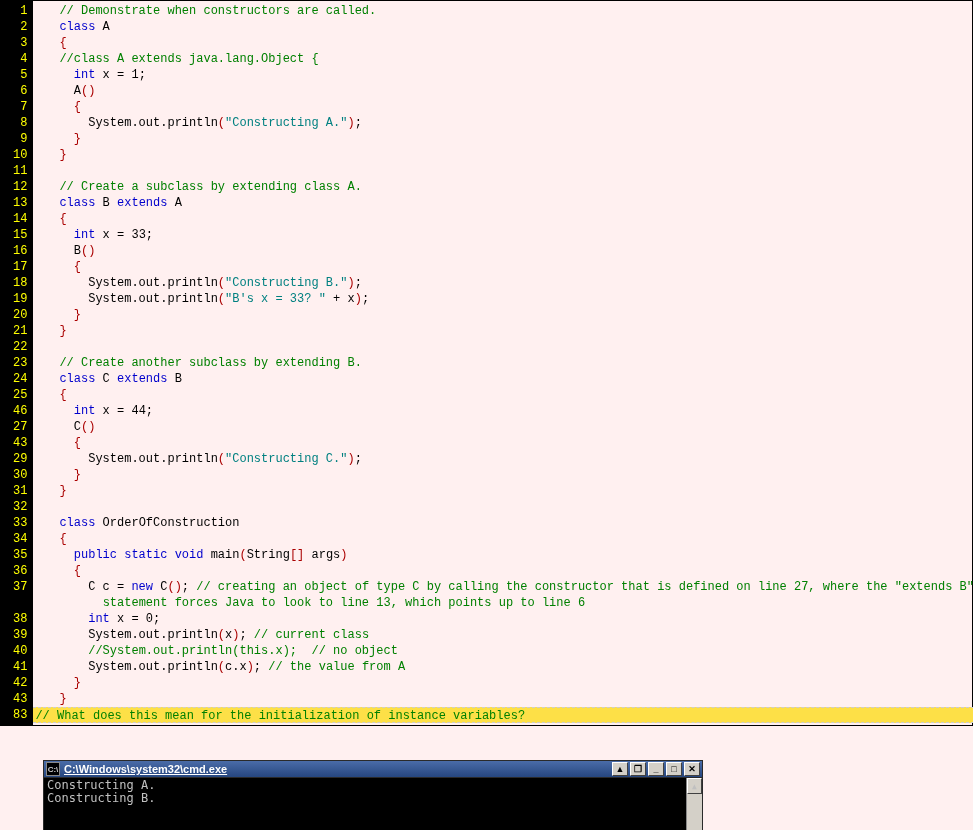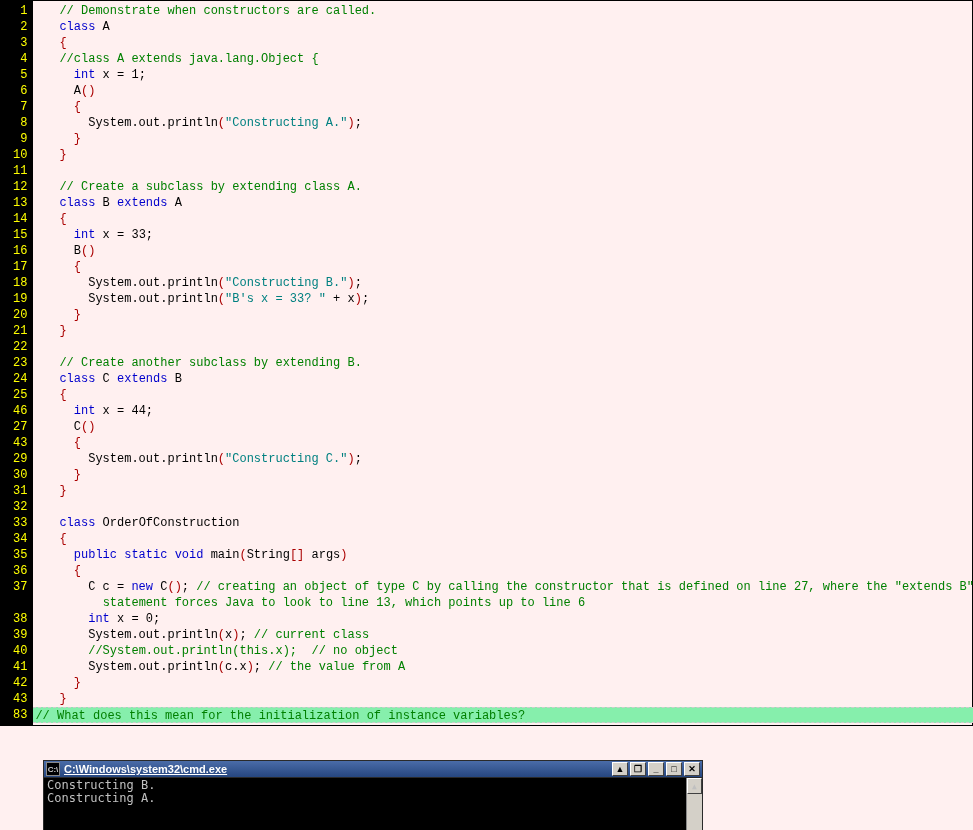--- a/index.html
+++ b/index.html
@@ -26,21 +26,21 @@
 }
 .code {
   flex: 1;
   padding: 2px 0 2px 2px;
   line-height: 16px;
   white-space: pre;
   color: #000;
   position: relative;
 }
 .code-line { height: 16px; margin-left: 24px; }
-.line-hl { background: #86efac; border-top: 1px dashed #ccc; border-bottom: 1px dashed #ccc; margin-left:-2px; padding-left:2px;}
+.line-hl { background: #fde047; border-top: 1px dashed #ccc; border-bottom: 1px dashed #ccc; margin-left:-2px; padding-left:2px;}
 .c-comment { color: #008000; }
 .c-keyword { color: #0000cc; }
 .c-string  { color: #008080; }
 .c-paren   { color: #aa0000; }
 .c-bracket { color: #aa0000; }
 
 .console-wrap {
   position: absolute;
   left: 43px;
   top: 760px;
@@ -158,19 +158,19 @@
   <div class="console-titlebar">
     <span class="icon">C:\</span>
     <span class="title">C:\Windows\system32\cmd.exe</span>
     <span class="tb-btn">▲</span>
     <span class="tb-btn">❐</span>
     <span class="tb-btn">_</span>
     <span class="tb-btn">□</span>
     <span class="tb-btn">✕</span>
   </div>
   <div class="console-body" id="console-body" style="height: 80px;">
-    <div>Constructing B.</div>
-      <div>Constructing A.</div>
+    <div>Constructing A.</div>
+      <div>Constructing B.</div>
       <div class="console-scroll">
       <div class="arrow">▲</div>
     </div>
   </div>
 </div>
 
 </body></html>

